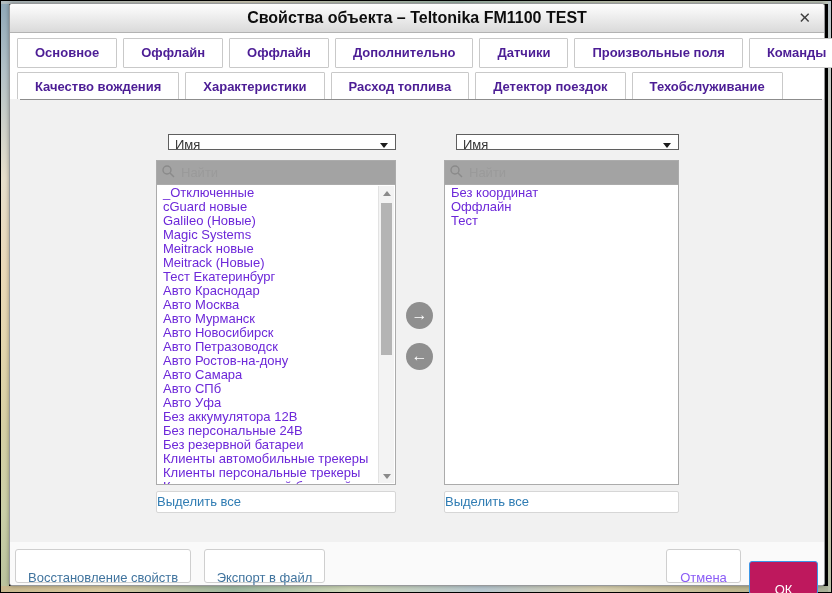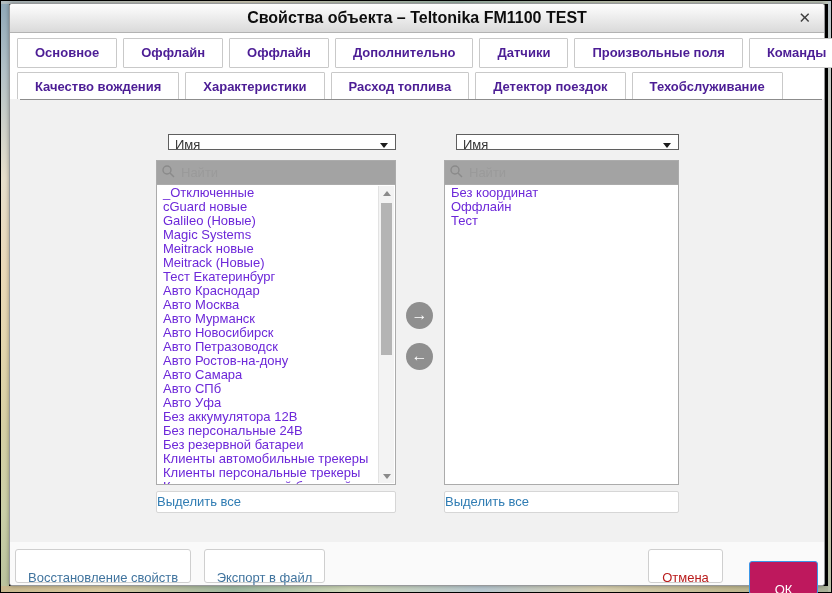--- a/index.html
+++ b/index.html
@@ -70,21 +70,21 @@
     color:#2f7cb3;cursor:pointer;}
 
   .transfer{position:absolute;left:396px;top:203px;width:27px;}
   .circle-btn{width:27px;height:27px;border-radius:50%;background:#8f8f8f;color:#fff;
     text-align:center;line-height:26px;font-size:16px;cursor:pointer;margin-bottom:14px;user-select:none;}
 
   .footer{position:absolute;left:0;bottom:0;right:0;height:43px;background:#fafafa;border-radius:0 0 3px 3px;}
   .btn{display:inline-block;height:26px;line-height:24px;box-sizing:border-box;border:1px solid #cfcfcf;
     border-radius:3px;background:#fff;font-size:13px;padding:16px 12px;cursor:pointer;}
   .btn-link-style{color:#41749e;}
-  .btn-cancel{color:#b91c1c;position:absolute;right:101px;top:7px;width:75px;text-align:center;}
+  .btn-cancel{color:#8b5cf6;position:absolute;right:83px;top:7px;width:75px;text-align:center;}
   .btn-ok{position:absolute;right:6px;top:7px;width:69px;text-align:center;
     background:#be185d;border-color:#3b97e8;color:#fff;margin-top:12px;}
   .footer-left{position:absolute;left:5px;top:7px;}
   .footer-left .btn{margin-right:8px;}
 </style>
 </head>
 <body>
 
 <div class="screen">
   <div class="map-left"></div>

